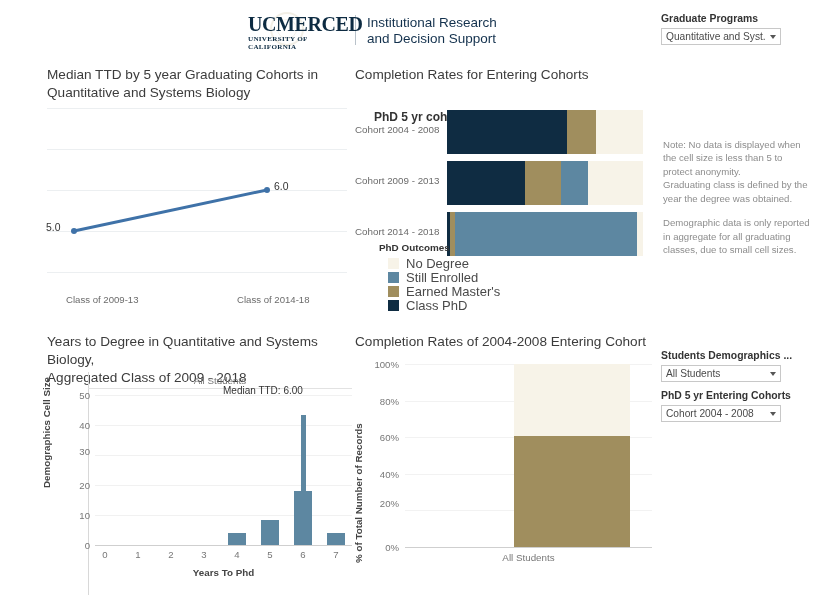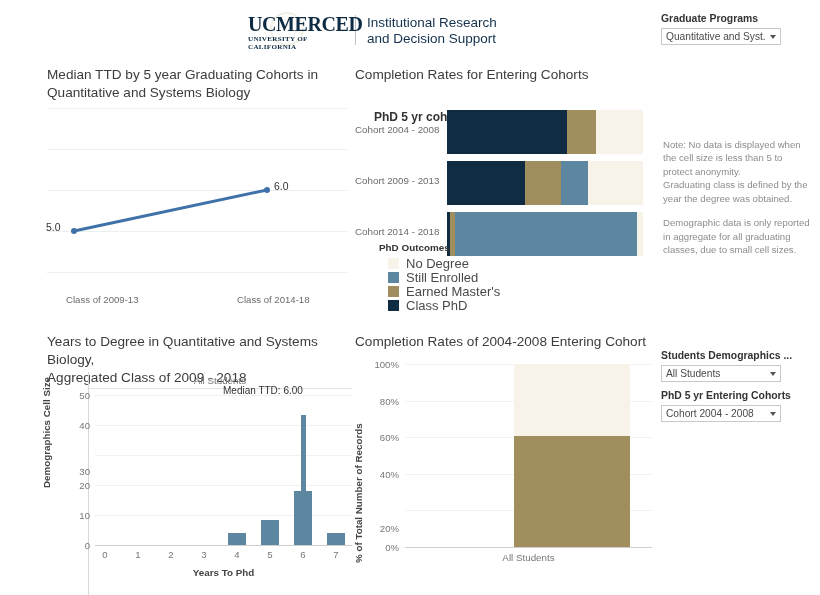--- a/index.html
+++ b/index.html
@@ -287,21 +287,21 @@
 
   <div class="hist-plot">
 
     <div class="hist-gl" style="top:156px"></div>
       <div class="hist-ytick" style="top:156px">0</div>
     <div class="hist-gl" style="top:126px"></div>
       <div class="hist-ytick" style="top:126px">10</div>
     <div class="hist-gl" style="top:96px"></div> 
       <div class="hist-ytick" style="top:96px">20</div>
     <div class="hist-gl" style="top:66px"></div> 
-      <div class="hist-ytick" style="top:82px">30</div>
+      <div class="hist-ytick" style="top:62px">30</div>
     <div class="hist-gl" style="top:36px"></div> 
       <div class="hist-ytick" style="top:36px">40</div>
     <div class="hist-gl" style="top:6px"></div>  
       <div class="hist-ytick" style="top:6px">50</div>
 
     <div class="hist-bar" style="left:133px; width:18px; height:12px;"></div>
     <div class="hist-bar" style="left:166px; width:18px; height:25.5px;"></div>
     <div class="hist-bar" style="left:199px; width:18px; height:54px;"></div>
     <div class="hist-spike" style="left:205.5px; height:130.5px;"></div>
     <div class="hist-bar" style="left:232px; width:18px; height:12px;"></div>
@@ -324,21 +324,21 @@
 </div>
 
 <div id="panel-completion-2004">
   <div class="panel-title">Completion Rates of 2004-2008 Entering Cohort</div>
   <div class="pct-ylabel">% of Total Number of Records</div>
 
   <div class="pct-plot">
     <div class="pct-gl" style="top:183px"></div>
       <div class="pct-ytick" style="top:183px">0%</div>
     <div class="pct-gl" style="top:146.4px"></div>
-      <div class="pct-ytick" style="top:164px">20%</div>
+      <div class="pct-ytick" style="top:139px">20%</div>
     <div class="pct-gl" style="top:109.8px"></div>
       <div class="pct-ytick" style="top:109.8px">40%</div>
     <div class="pct-gl" style="top:73.2px"></div>
       <div class="pct-ytick" style="top:73.2px">60%</div>
     <div class="pct-gl" style="top:36.6px"></div>
       <div class="pct-ytick" style="top:36.6px">80%</div>
     <div class="pct-gl" style="top:0px"></div>   
       <div class="pct-ytick" style="top:0px">100%</div>
 
     <div class="pct-bar">

